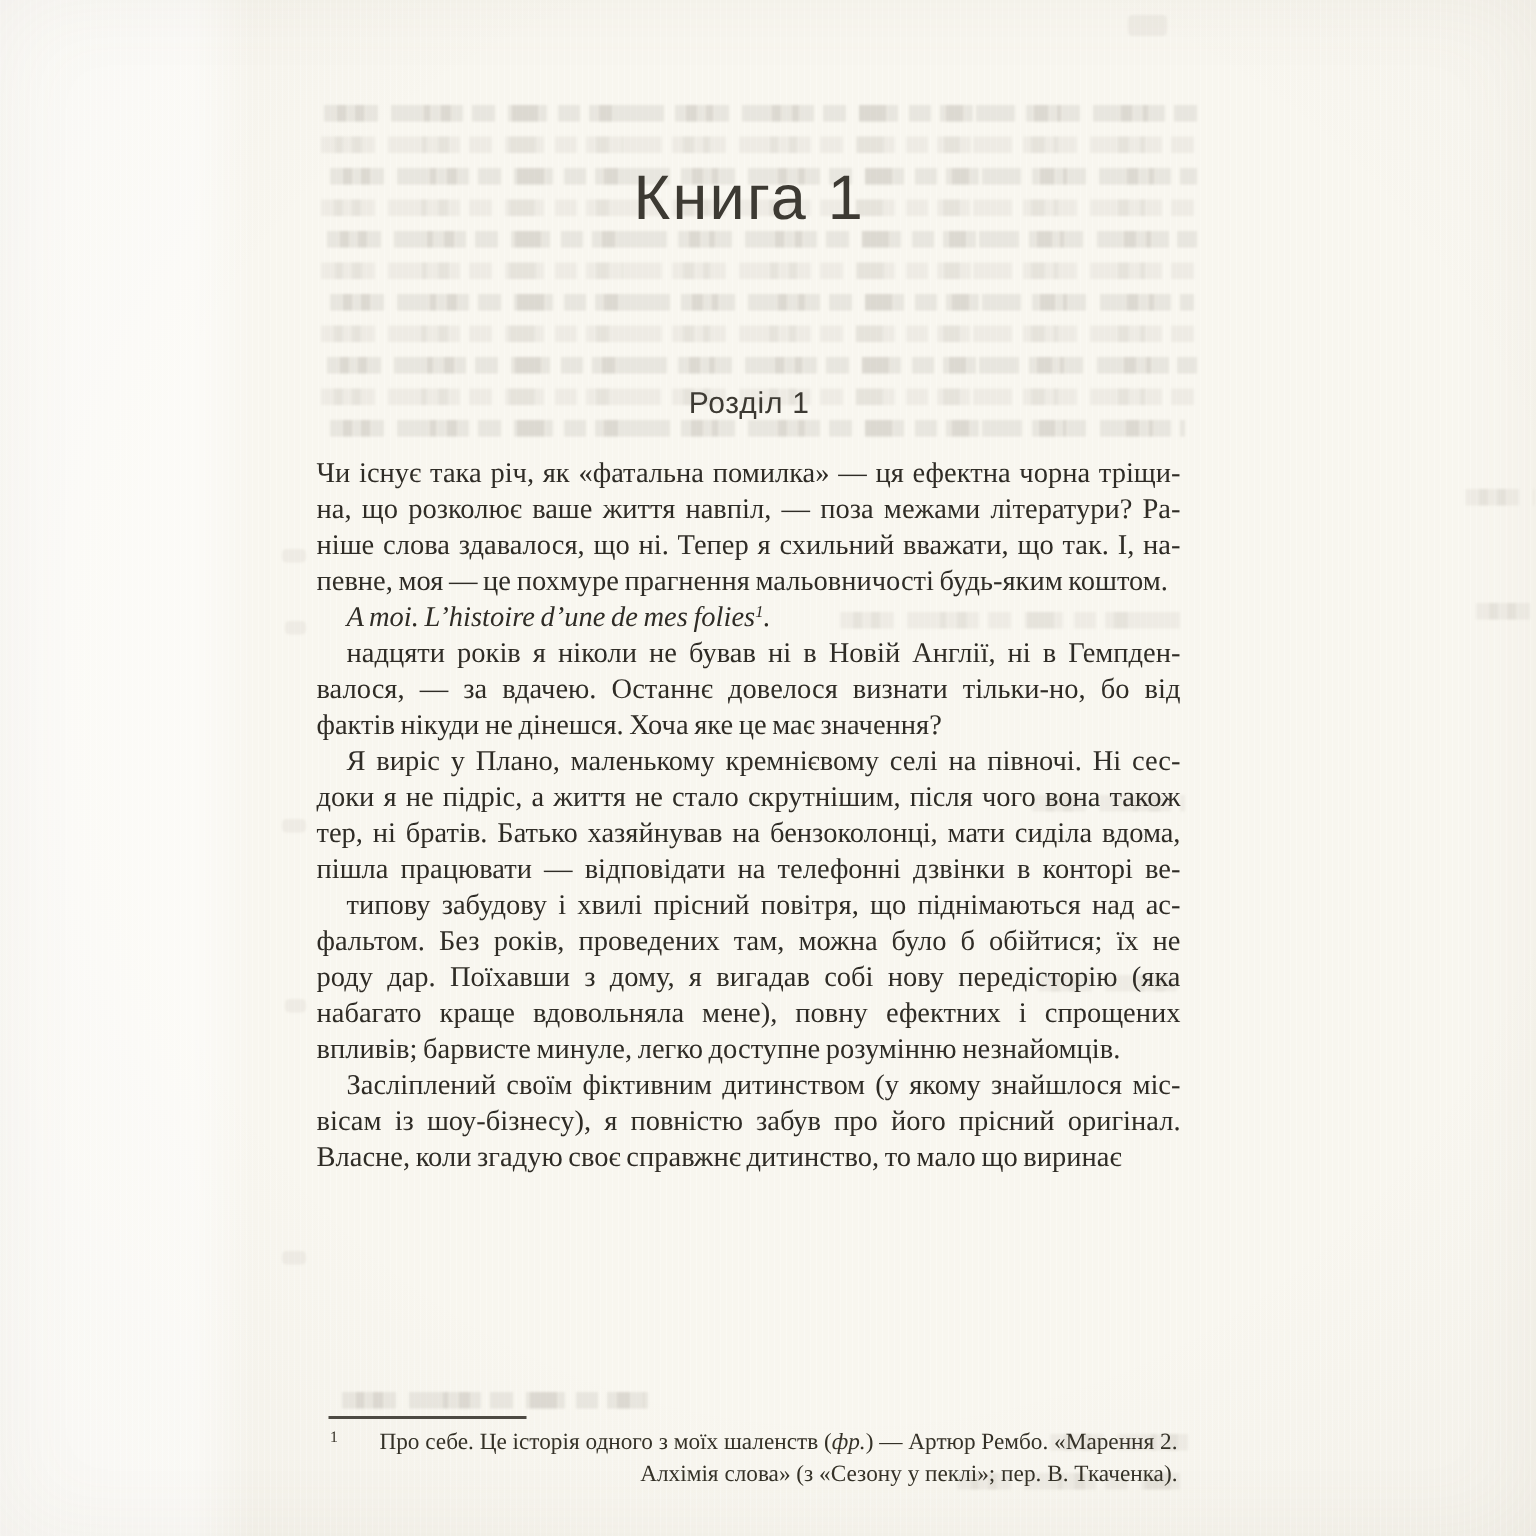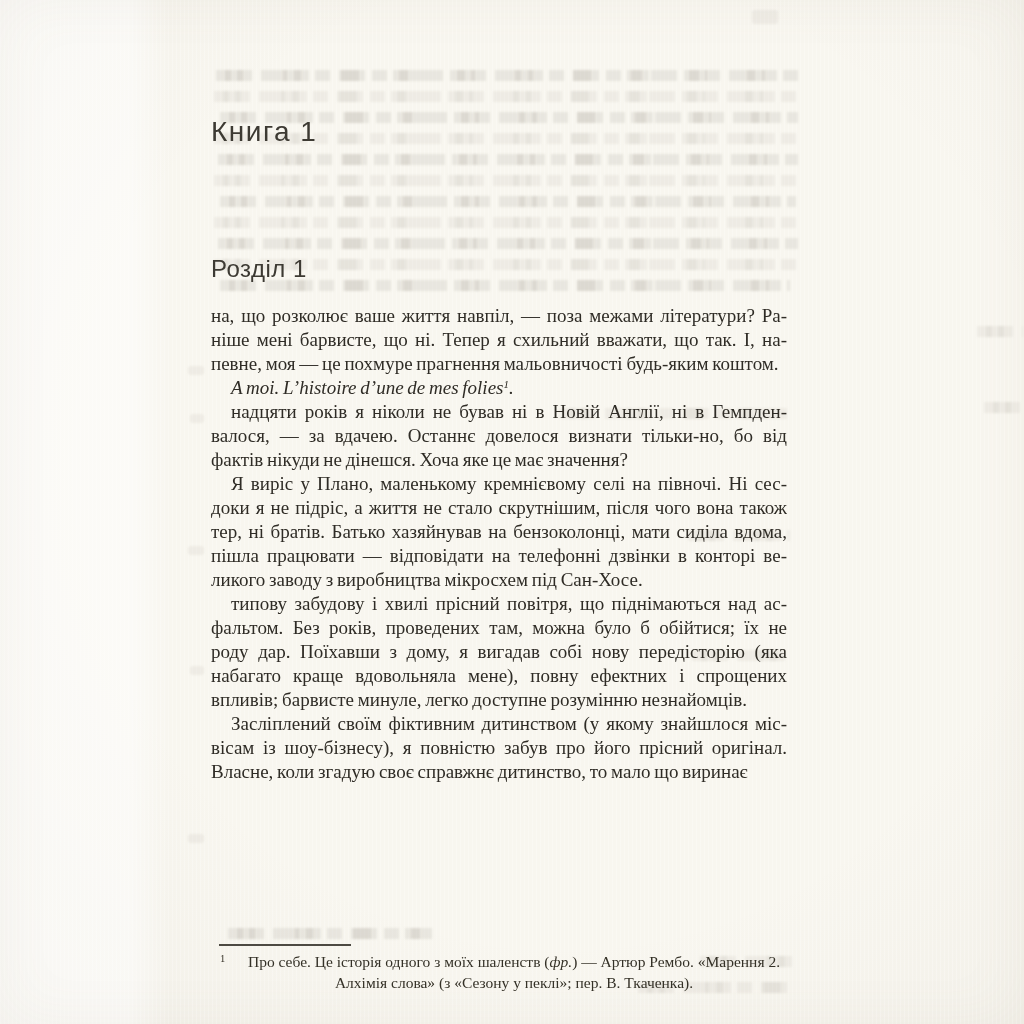--- a/index.html
+++ b/index.html
@@ -25,28 +25,28 @@
     filter:blur(.8px);
     z-index:1;
   }
   .bleed.light{color:rgba(128,121,108,.08);}
   .bleed.spot{background:currentColor;border-radius:3px;}
   
   .content{position:absolute;inset:0;z-index:2;}
   .book-title{
     position:absolute;top:106px;left:211px;width:577px;margin:0;
     font-family:"Liberation Sans","DejaVu Sans",sans-serif;
-    font-weight:400;font-size:28px;line-height:52px;letter-spacing:1.5px;
-    color:#3d3a33;
+    font-weight:400;font-size:42px;line-height:52px;letter-spacing:1.5px;
+    color:#3d3a33;text-align:center;
   }
   .chapter-title{
     position:absolute;top:252px;left:211px;width:577px;margin:0;
     font-family:"Liberation Sans","DejaVu Sans",sans-serif;
-    font-weight:400;font-size:24px;line-height:34px;letter-spacing:.5px;
-    color:#3d3a33;text-align:left;
+    font-weight:400;font-size:20px;line-height:34px;letter-spacing:.5px;
+    color:#3d3a33;text-align:center;
   }
   .body-text{
     position:absolute;top:304px;left:211px;width:576px;
     font-size:19px;line-height:24px;word-spacing:-1px;
   }
   .para{margin:0;}
   .para.italic{font-style:italic;}
   .para.indent .line:first-child{padding-left:20px;}
   .line{text-align:justify;text-align-last:justify;white-space:nowrap;}
   .line.last{text-align-last:left;}
@@ -56,21 +56,21 @@
     background:#4d4a43;
   }
   .footnote{
     position:absolute;top:951px;left:219px;width:566px;
     font-size:15.5px;line-height:21px;color:#343127;
   }
   .fn-marker{
     position:absolute;left:1px;top:-3px;font-size:10.5px;color:#343127;
   }
   .fn-text{padding-left:24px;}
-  .fn-line{text-align:center;white-space:nowrap;}
+  .fn-line{text-align:right;white-space:nowrap;}
 </style>
 </head>
 <body>
 
 <div class="page">
 
   <div class="bleed" style="top:70px;  left:216px; width:584px;"></div>
   <div class="bleed light" style="top:91px;  left:214px; width:586px;"></div>
   <div class="bleed" style="top:112px; left:220px; width:578px;"></div>
   <div class="bleed light" style="top:133px; left:214px; width:584px;"></div>
@@ -95,38 +95,38 @@
   <div class="bleed spot light" style="top:546px; left:188px; width:16px; height:9px;"></div>
   <div class="bleed spot light" style="top:666px; left:190px; width:14px; height:9px;"></div>
   <div class="bleed spot light" style="top:834px; left:188px; width:16px; height:9px;"></div>
 
   <div class="content">
     <h1 class="book-title">Книга 1</h1>
     <h2 class="chapter-title">Розділ 1</h2>
 
     <div class="body-text">
         <div class="para">
+          <div class="line">Чи існує така річ, як «фатальна помилка» — ця ефектна чорна тріщи-</div>
           <div class="line">на, що розколює ваше життя навпіл, — поза межами літератури? Ра-</div>
-          <div class="line">ніше мені барвисте, що ні. Тепер я схильний вважати, що так. І, на-</div>
+          <div class="line">ніше слова здавалося, що ні. Тепер я схильний вважати, що так. І, на-</div>
           <div class="line last">певне, моя — це похмуре прагнення мальовничості будь-яким коштом.</div>
         </div>
         <div class="para indent italic">
           <div class="line last">A moi. L’histoire d’une de mes folies<sup>1</sup>.</div>
         </div>
         <div class="para indent">
           <div class="line">надцяти років я ніколи не бував ні в Новій Англії, ні в Гемпден-</div>
           <div class="line">валося, — за вдачею. Останнє довелося визнати тільки-но, бо від</div>
           <div class="line last">фактів нікуди не дінешся. Хоча яке це має значення?</div>
         </div>
         <div class="para indent">
           <div class="line">Я виріс у Плано, маленькому кремнієвому селі на півночі. Ні сес-</div>
           <div class="line">доки я не підріс, а життя не стало скрутнішим, після чого вона також</div>
           <div class="line">тер, ні братів. Батько хазяйнував на бензоколонці, мати сиділа вдома,</div>
           <div class="line">пішла працювати — відповідати на телефонні дзвінки в конторі ве-</div>
-          <div class="line last">ликого заводу з виробництва мікросхем під Сан-Хосе.</div>
         </div>
         <div class="para indent">
           <div class="line">типову забудову і хвилі прісний повітря, що піднімаються над ас-</div>
           <div class="line">фальтом. Без років, проведених там, можна було б обійтися; їх не</div>
           <div class="line">роду дар. Поїхавши з дому, я вигадав собі нову передісторію (яка</div>
           <div class="line">набагато краще вдовольняла мене), повну ефектних і спрощених</div>
           <div class="line last">впливів; барвисте минуле, легко доступне розумінню незнайомців.</div>
         </div>
         <div class="para indent">
           <div class="line">Засліплений своїм фіктивним дитинством (у якому знайшлося міс-</div>

